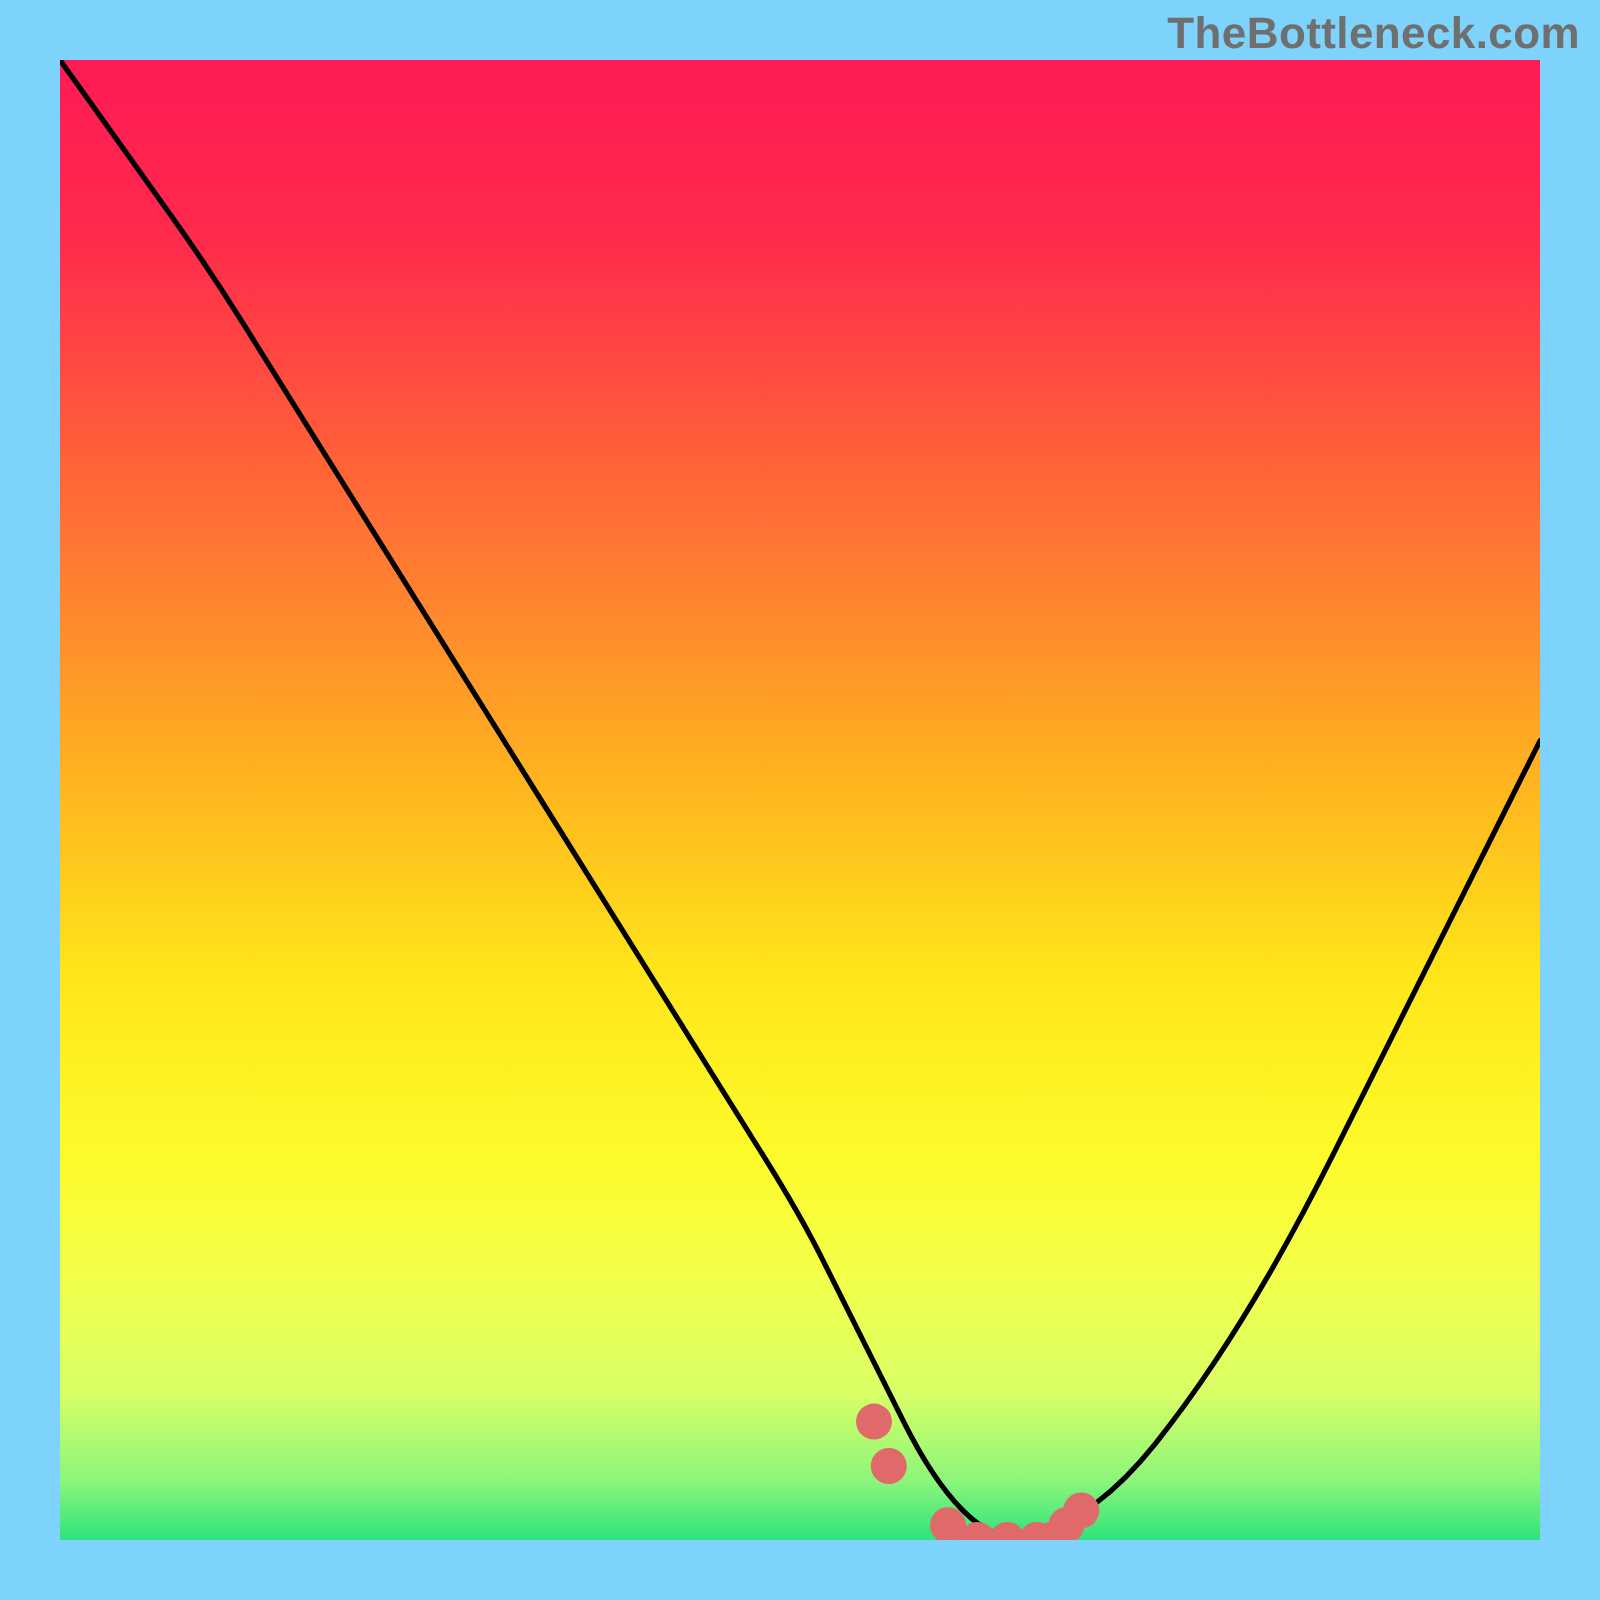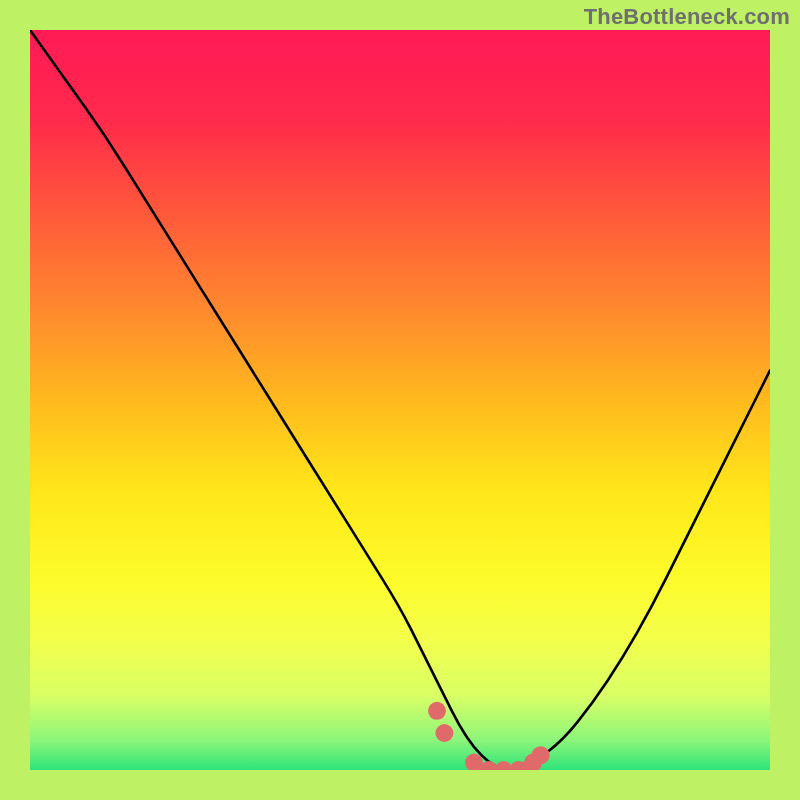--- a/index.html
+++ b/index.html
@@ -8,21 +8,21 @@
     width: 800px;
     height: 800px;
     background: #000;
     overflow: hidden;
     font-family: Arial, Helvetica, sans-serif;
   }
   .stage {
     position: relative;
     width: 800px;
     height: 800px;
-    background: #bef264;
+    background: #7dd3fc;
   }
   .plot {
     position: absolute;
     left: 30px;
     top: 30px;
     width: 740px;
     height: 740px;
     overflow: hidden;
   }
   .plot svg {

